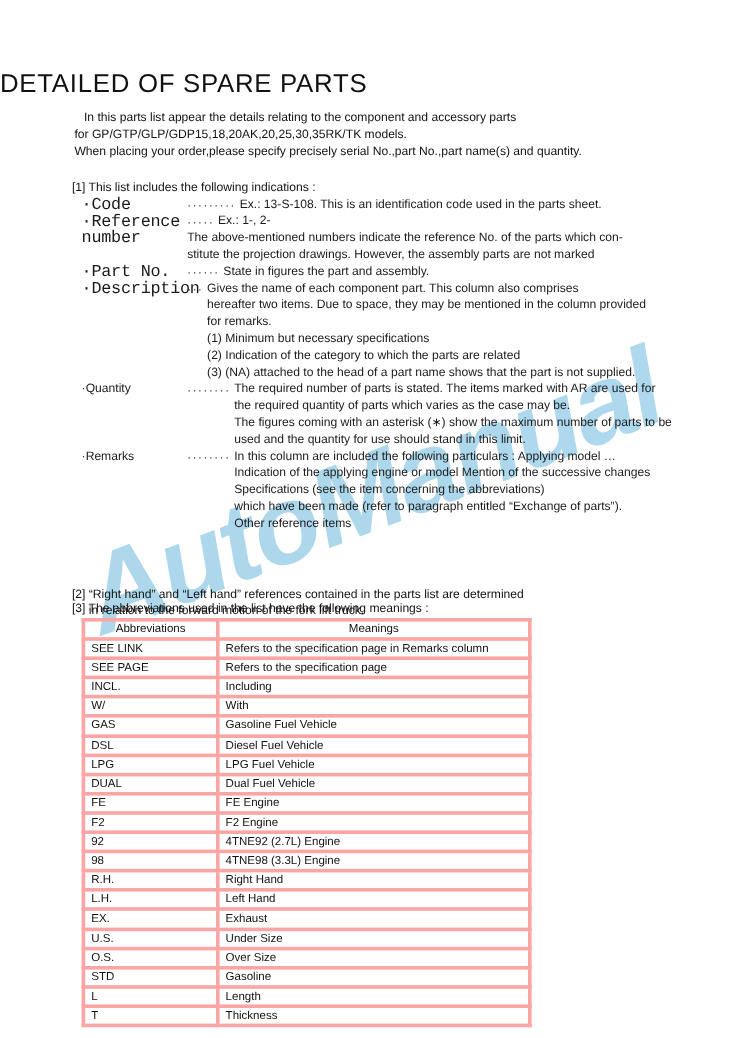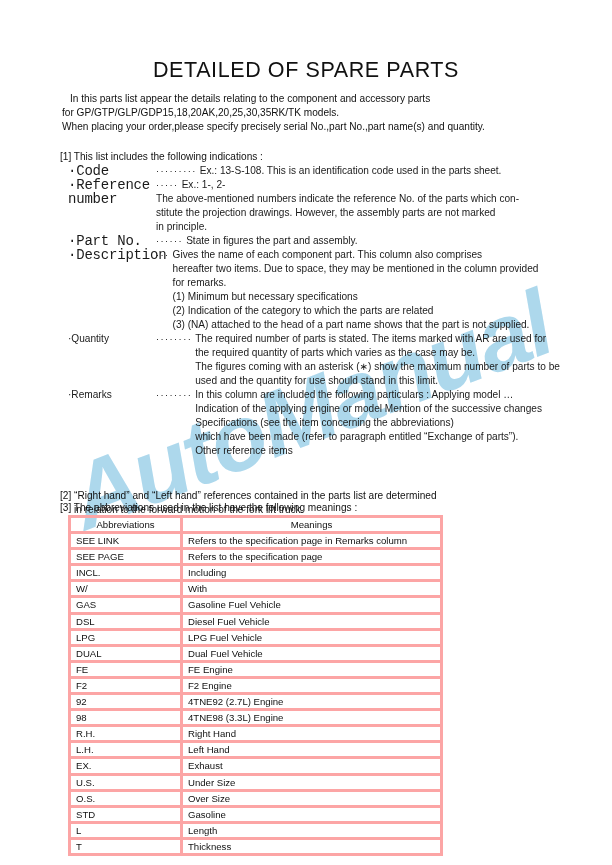--- a/index.html
+++ b/index.html
@@ -50,21 +50,21 @@
     inset: 0;
     z-index: 10;
   }
 
   
   #title {
     position: absolute;
     left: 0;
     right: 0;
     top: 58px;
-    text-align: center;
+    text-align: left;
     font-size: 21.5px;
     font-weight: 400;
     letter-spacing: .6px;
     color: #111;
   }
 
   
   #intro {
     position: absolute;
     left: 62px;
@@ -187,21 +187,20 @@
         <div class="def-dots">·····</div>
         <div class="def-body">
           <span class="ln">Ex.: 1-, 2-</span>
         </div>
       </div>
       <div class="def-cont">
         <div class="def-label"> number</div>
         <div class="def-body">
           <span class="ln">The above-mentioned numbers indicate the reference No. of the parts which con-</span>
           <span class="ln">stitute the projection drawings. However, the assembly parts are not marked</span>
-          <span class="ln">in principle.</span>
         </div>
       </div>
       <div class="def-row">
         <div class="def-label">·Part No.</div>
         <div class="def-dots">······</div>
         <div class="def-body">
           <span class="ln">State in figures the part and assembly.</span>
         </div>
       </div>
       <div class="def-row">

